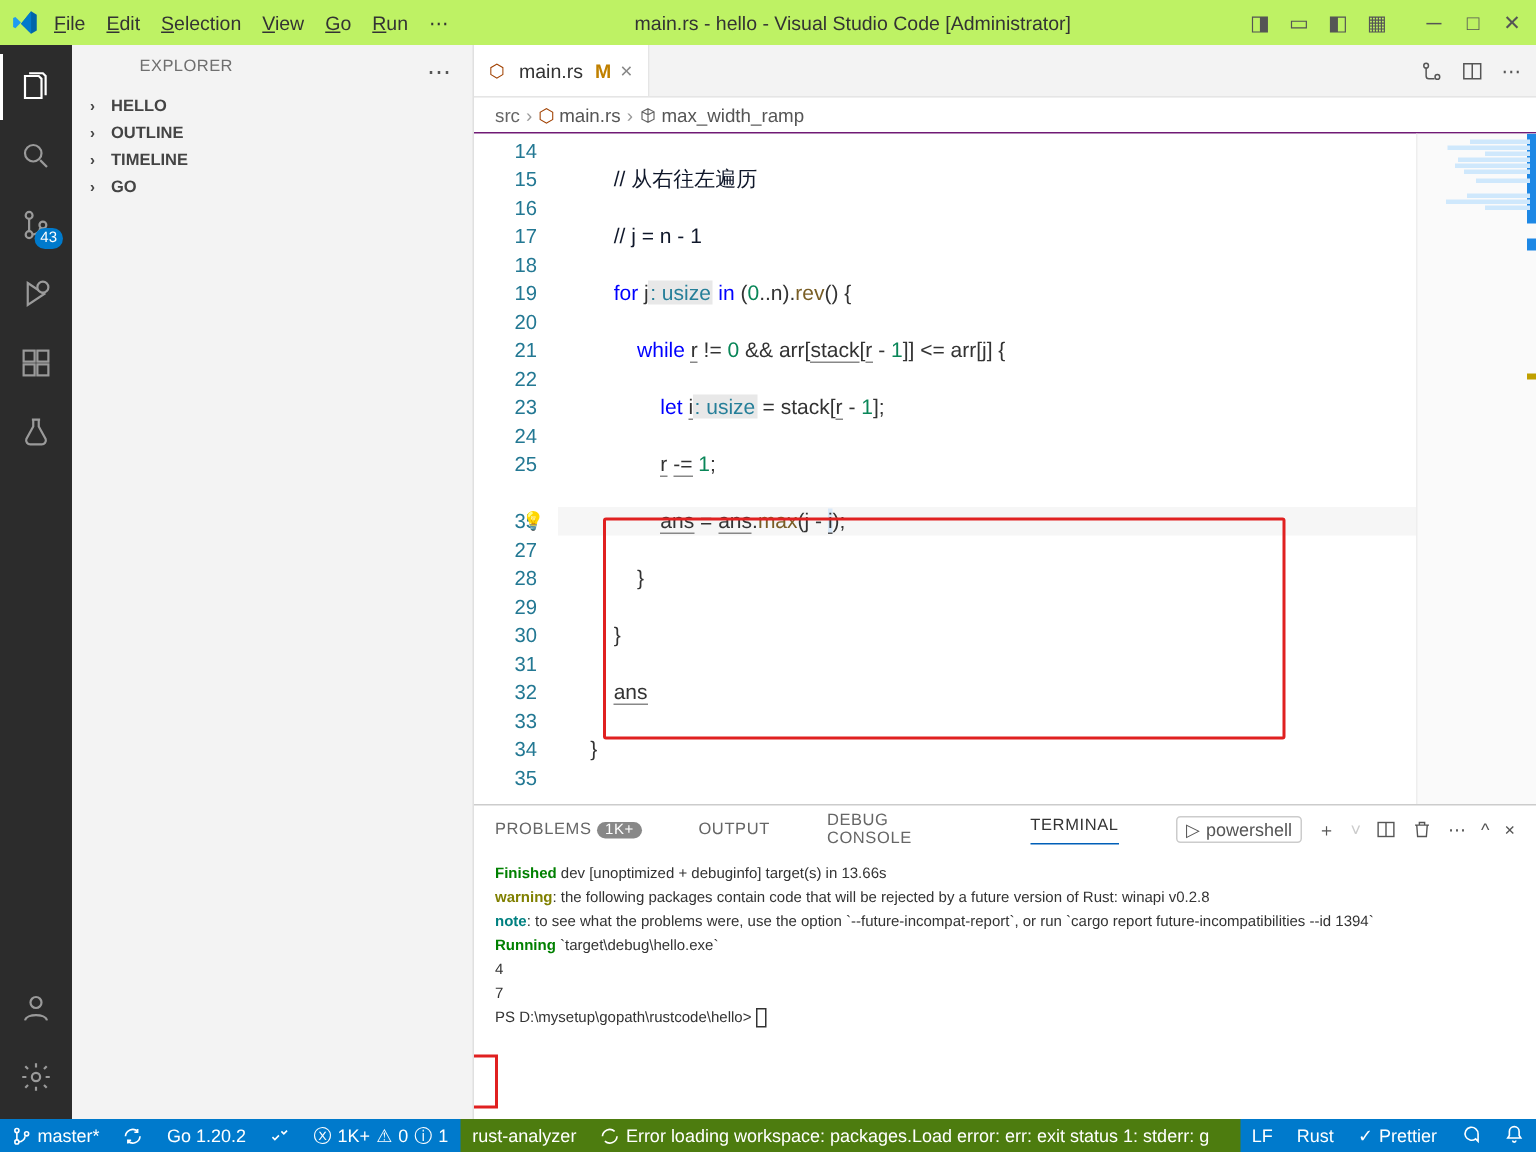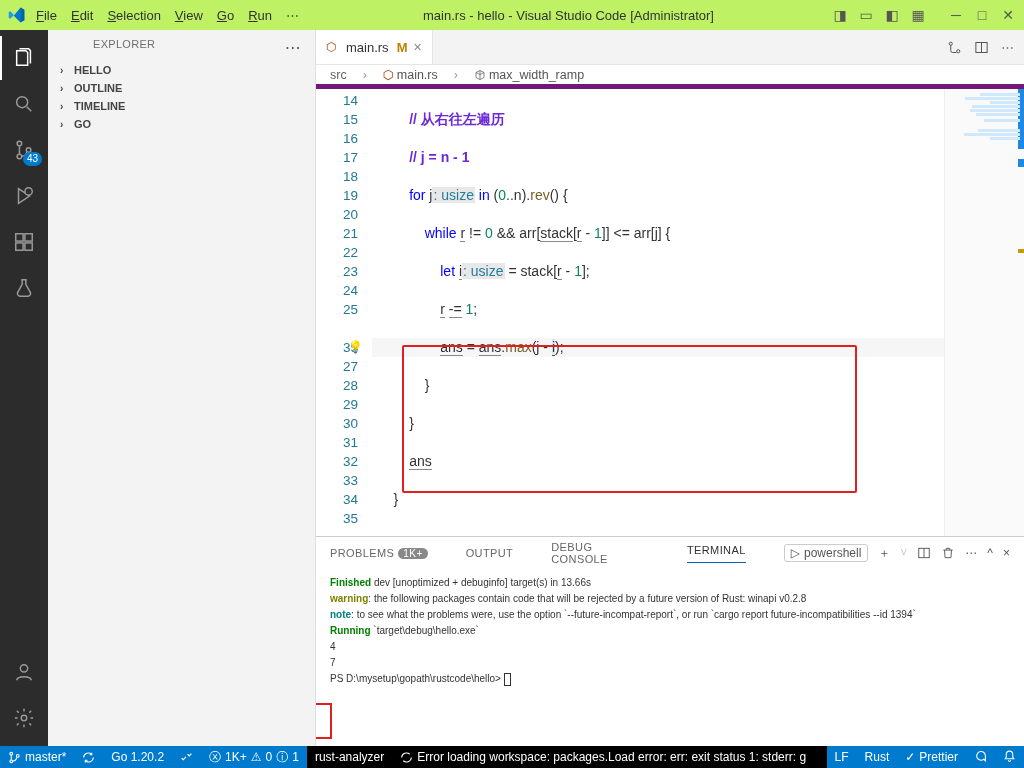--- a/index.html
+++ b/index.html
@@ -39,40 +39,40 @@
 
   
   .tabs-row { height: 35px; background: #f3f3f3; display: flex; align-items: stretch; border-bottom: 1px solid #e5e5e5; }
   .tab { display: flex; align-items: center; gap: 6px; padding: 0 10px; background: #fff; border-right: 1px solid #e5e5e5; font-size: 13px; }
   .tab .rust-icon { width: 14px; height: 14px; color: #a04000; font-size: 12px; }
   .tab .close { color: #888; font-size: 14px; }
   .tab .mod { color: #c08000; font-weight: 600; padding-left: 2px; }
   .tabs-actions { margin-left: auto; display: flex; gap: 12px; padding: 0 10px; align-items: center; color: #555; }
 
   
-  .breadcrumb { height: 24px; display: flex; align-items: center; gap: 16px; padding: 0 14px; font-size: 12.5px; color: #666; border-bottom: 5px solid #701a75;}
+  .breadcrumb { height: 24px; display: flex; align-items: center; gap: 4px; padding: 0 14px; font-size: 12.5px; color: #666; border-bottom: 1px solid #701a75;}
   .breadcrumb .sep { color: #999; }
   .breadcrumb .sym { color: #555; display:inline-flex; align-items:center; gap:3px;}
   .cube { width:12px; height:12px; }
 
   
   .editor-wrap { flex: 1; display: flex; position: relative; overflow: hidden; }
   .gutter { width: 56px; text-align: right; padding-right: 14px; color: #237893; font-size: 13.5px; line-height: 19px; padding-top: 2px; }
   .gutter .ln { height: 19px; }
   .code { flex: 1; font-size: 14px; line-height: 19px; padding-top: 2px; white-space: pre; position: relative; }
   .code .line { height: 19px; padding-left: 6px; }
   .code .hl-line { background: #f6f6f6; }
   .minimap { width: 80px; background: #fafafa; position: relative; overflow: hidden; border-left:1px solid #eee;}
   .minimap .mm-blob { position:absolute; right:4px; background:#cfe8fc; height:3px; }
   .minimap .mm-accent { position:absolute; right:0; background:#1e88e5; width:6px; }
   .bulb { position:absolute; left:-24px; top:0; width:14px; height:14px; color:#e0a800; font-size:12px;}
   .red-box { position: absolute; border: 2px solid #e02020; border-radius: 2px; pointer-events: none; }
 
   
-  .c-comment { color: #6d28d9; font-weight: bold; }
+  .c-comment { color: #0f172a; }
   .c-kw { color: #0000ff; }
   .c-type { color: #267f99; background:#e8e8e8; padding:0 1px;}
   .c-num { color: #098658; }
   .c-fn { color: #795e26; }
   .c-uvar { border-bottom: 1px solid #888; }
   .c-uvarsel { background:#d8e8f8; border-bottom:1px solid #555; }
 
   
   .panel { height: 210px; border-top: 1px solid #ccc; display: flex; flex-direction: column; background:#fff; }
   .panel-tabs { height: 32px; display: flex; align-items: center; gap: 38px; padding: 0 14px; font-size: 11px; color: #666; }
@@ -86,21 +86,21 @@
   .terminal-body .t-yellow { color:#808000; font-weight:600;}
   .terminal-body .t-teal { color:#008080; font-weight:600;}
   .red-box-term { position:absolute; border:2px solid #e02020; pointer-events:none; }
   .cursor { display:inline-block; width:7px; height:13px; border:1px solid #333; vertical-align:middle;}
 
   
   .status-bar { height: 22px; background: #007acc; color: #fff; display: flex; align-items: center; font-size: 12px; }
   .status-bar .sb-item { padding: 0 8px; display: flex; align-items: center; gap: 4px; height: 100%; }
   .status-bar .right { margin-left: auto; display: flex; }
   .status-bar .err { display:flex; gap:4px; align-items:center;}
-  .sb-green { background:#000000; }
+  .sb-green { background:#4d7c0f; }
   svg { display:block; }
 </style>
 </head>
 <body>
 
 <div class="title-bar">
   <span class="vs-logo">
     <svg viewBox="0 0 24 24">
         <path fill="#0065A9" d="M17 2l5 3v14l-5 3-9-9 9-11z"></path>
         <path fill="#007ACC" d="M17 2v20l-9-9 9-11z"></path>

